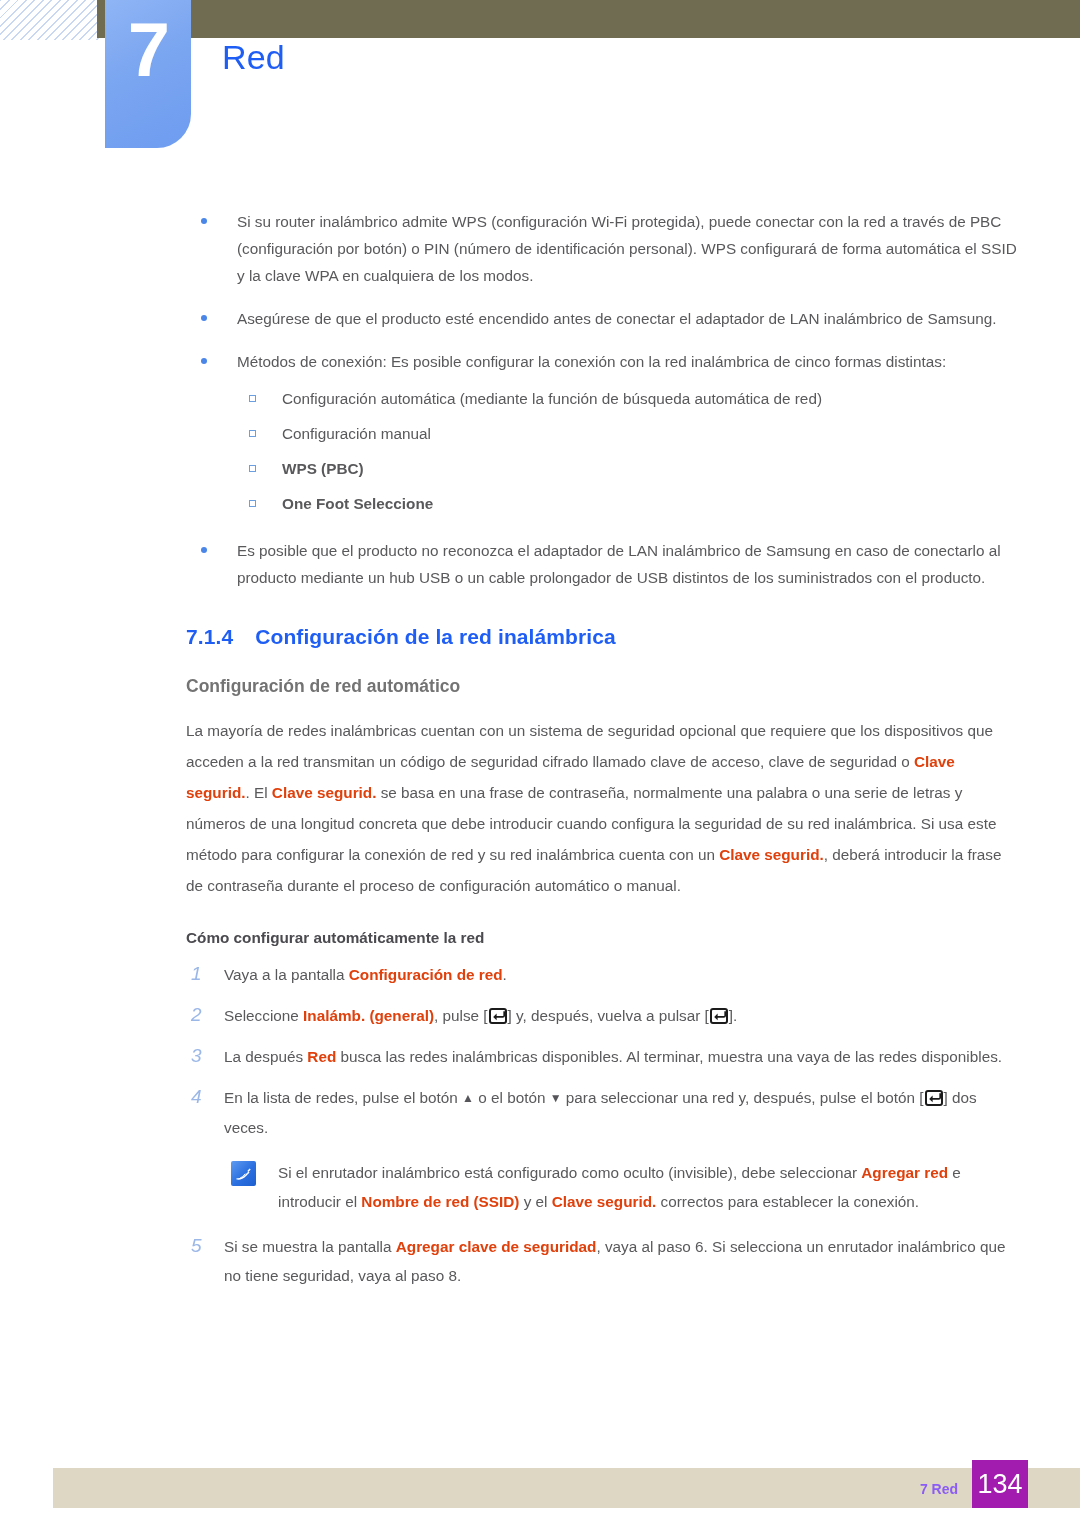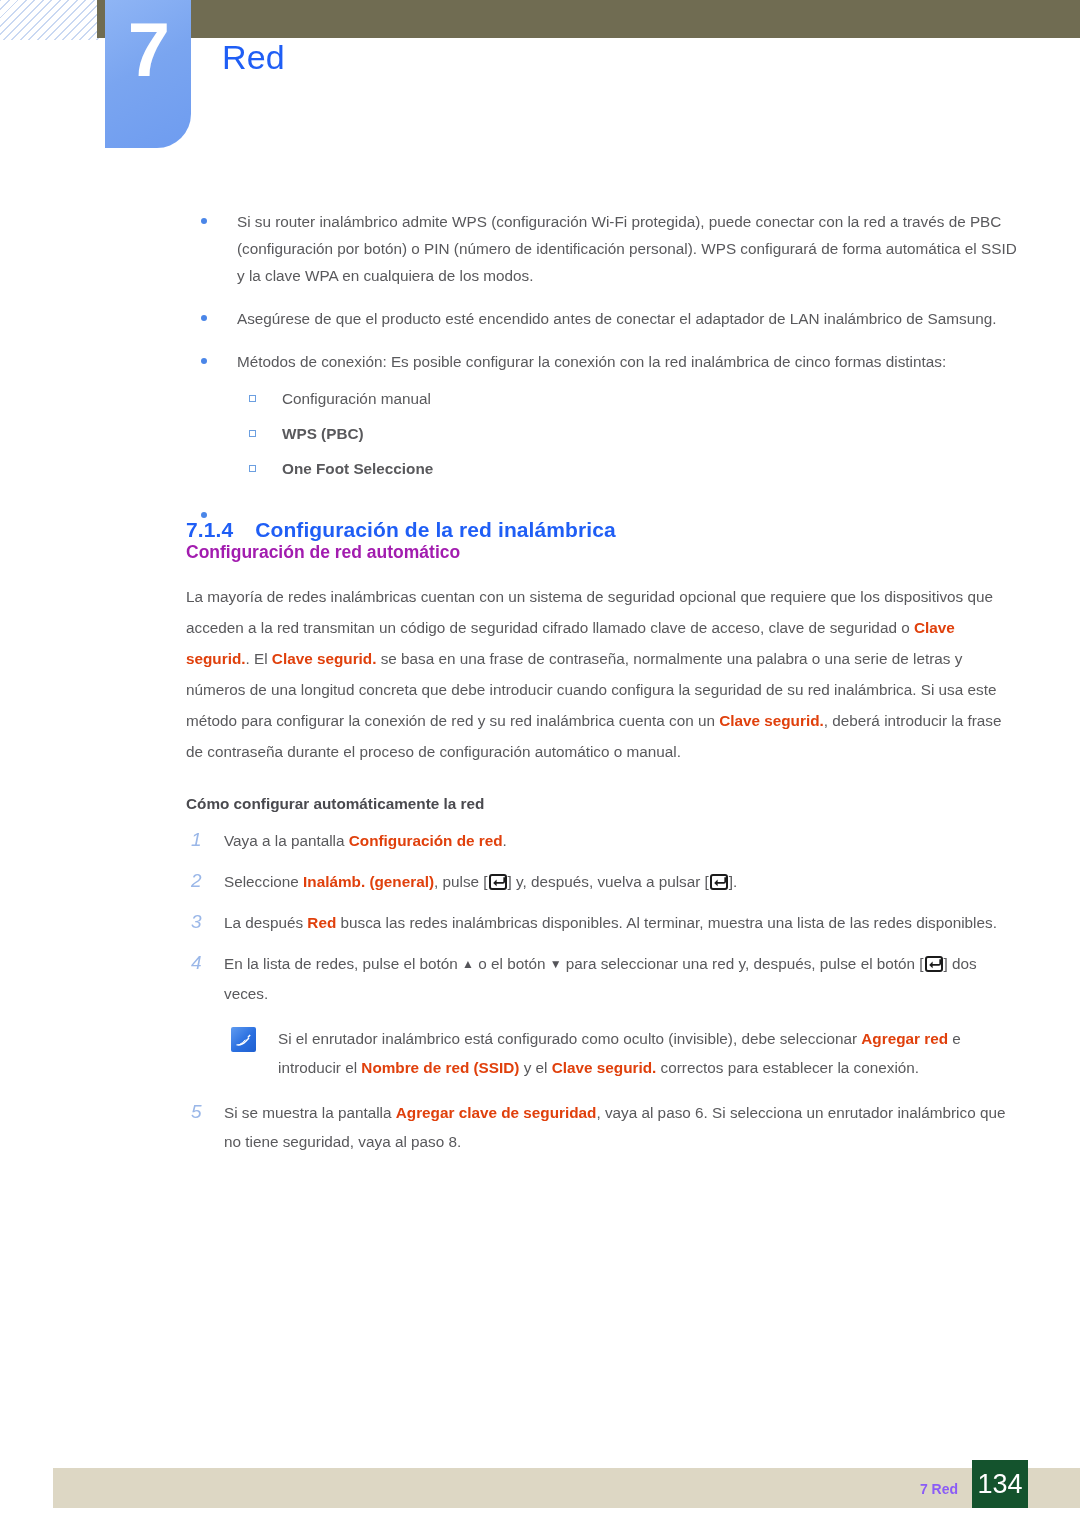--- a/index.html
+++ b/index.html
@@ -74,21 +74,22 @@
   li.hot { color: #e0400c; font-weight: bold; }
 
   
   h2.sec {
     margin-top: 34px;
     font-size: 21px; font-weight: bold; color: #1f5ef5;
     letter-spacing: 0.1px;
   }
   h2.sec .numpart { margin-right: 22px; }
   h3.sub {
-    font-size: 17.5px; font-weight: bold; color: #a21caf;
+    margin-top: 27px;
+    font-size: 17.5px; font-weight: bold; color: #737373;
   }
   h4.minor {
     margin-top: 28px;
     font-size: 15.3px; font-weight: bold; color: #4a4a4f;
   }
 
   p.para {
     margin-top: 18px;
     color: #59595c; font-size: 15.3px; line-height: 31px;
   }
@@ -138,21 +139,21 @@
     position: absolute; left: 53px; bottom: 19px; width: 1027px; height: 40px;
     background: #ddd7c4;
   }
   .footer-label {
     position: absolute; right: 122px; bottom: 30px;
     font-size: 14px; color: #8b5cf6; font-weight: bold;
   }
   .footer-pagebox {
     position: absolute; right: 52px; bottom: 19px;
     width: 56px; height: 48px;
-    background: #14532d;
+    background: #a21caf;
     display: flex; align-items: center; justify-content: center;
   }
   .footer-pagenum { font-size: 27px; color: #ffffff; }
 </style>
 </head>
 <body>
 
 <div class="page">
 
   <div class="hatch"></div>
@@ -172,34 +173,39 @@
       <li>
         <span class="dot"></span>
         <span>Asegúrese de que el producto esté encendido antes de conectar el adaptador de LAN inalámbrico de Samsung.</span>
       </li>
       <li>
         <span class="dot"></span>
         <span>Métodos de conexión: Es posible configurar la conexión con la red inalámbrica de cinco formas distintas:</span>
         <ul class="lvl2">
           <li>
             <span class="sq"></span>
+            <span>Configuración automática (mediante la función de búsqueda automática de red)</span>
+          </li>
+          <li>
+            <span class="sq"></span>
             <span>Configuración manual</span>
           </li>
           <li class="hot">
             <span class="sq"></span>
             <span>WPS (PBC)</span>
           </li>
           <li class="hot">
             <span class="sq"></span>
             <span>One Foot Seleccione</span>
           </li>
         </ul>
       </li>
       <li style="margin-top:18px;">
         <span class="dot"></span>
+        <span>Es posible que el producto no reconozca el adaptador de LAN inalámbrico de Samsung en caso de conectarlo al producto mediante un hub USB o un cable prolongador de USB distintos de los suministrados con el producto.</span>
       </li>
     </ul>
 
     <h2 class="sec">
       <span class="numpart">7.1.4</span><span>Configuración de la red inalámbrica</span>
     </h2>
 
     <h3 class="sub">Configuración de red automático</h3>
 
     <p class="para"><span>La mayoría de redes inalámbricas cuentan con un sistema de seguridad opcional que requiere que los dispositivos que acceden a la red transmitan un código de seguridad cifrado llamado clave de acceso, clave de seguridad o </span><b class="hot">Clave segurid.</b><span>. El </span><b class="hot">Clave segurid.</b><span> se basa en una frase de contraseña, normalmente una palabra o una serie de letras y números de una longitud concreta que debe introducir cuando configura la seguridad de su red inalámbrica. Si usa este método para configurar la conexión de red y su red inalámbrica cuenta con un </span><b class="hot">Clave segurid.</b><span>, deberá introducir la frase de contraseña durante el proceso de configuración automático o manual.</span></p>
@@ -216,21 +222,21 @@
         <span class="sn">2</span><span>Seleccione </span><b class="hot">Inalámb. (general)</b><span>, pulse [</span><span class="key"><svg width="14" height="12" viewBox="0 0 14 12">
               <path d="M12.2 1.2v4.3a1.4 1.4 0 0 1-1.4 1.4H3.6" stroke="#1b1b1b" stroke-width="1.7" fill="none"></path>
               <path d="M4.6 3.6L1.2 6.9l3.4 3.3z" fill="#1b1b1b"></path>
             </svg></span><span>] y, después, vuelva a pulsar [</span><span class="key"><svg width="14" height="12" viewBox="0 0 14 12">
               <path d="M12.2 1.2v4.3a1.4 1.4 0 0 1-1.4 1.4H3.6" stroke="#1b1b1b" stroke-width="1.7" fill="none"></path>
               <path d="M4.6 3.6L1.2 6.9l3.4 3.3z" fill="#1b1b1b"></path>
             </svg></span><span>].</span>
       </li>
 
       <li>
-        <span class="sn">3</span><span>La después </span><b class="hot">Red</b><span> busca las redes inalámbricas disponibles. Al terminar, muestra una lista de las redes disponibles.</span>
+        <span class="sn">3</span><span>La después </span><b class="hot">Red</b><span> busca las redes inalámbricas disponibles. Al terminar, muestra una vaya de las redes disponibles.</span>
       </li>
 
       <li>
         <span class="sn">4</span><span>En la lista de redes, pulse el botón </span><span class="arrow-up">▲</span><span> o el botón </span><span class="arrow-dn">▼</span><span> para seleccionar una red y, después, pulse el botón [</span><span class="key"><svg width="14" height="12" viewBox="0 0 14 12">
               <path d="M12.2 1.2v4.3a1.4 1.4 0 0 1-1.4 1.4H3.6" stroke="#1b1b1b" stroke-width="1.7" fill="none"></path>
               <path d="M4.6 3.6L1.2 6.9l3.4 3.3z" fill="#1b1b1b"></path>
             </svg></span><span>] dos veces.</span>
       </li>
 
       <div class="note">

